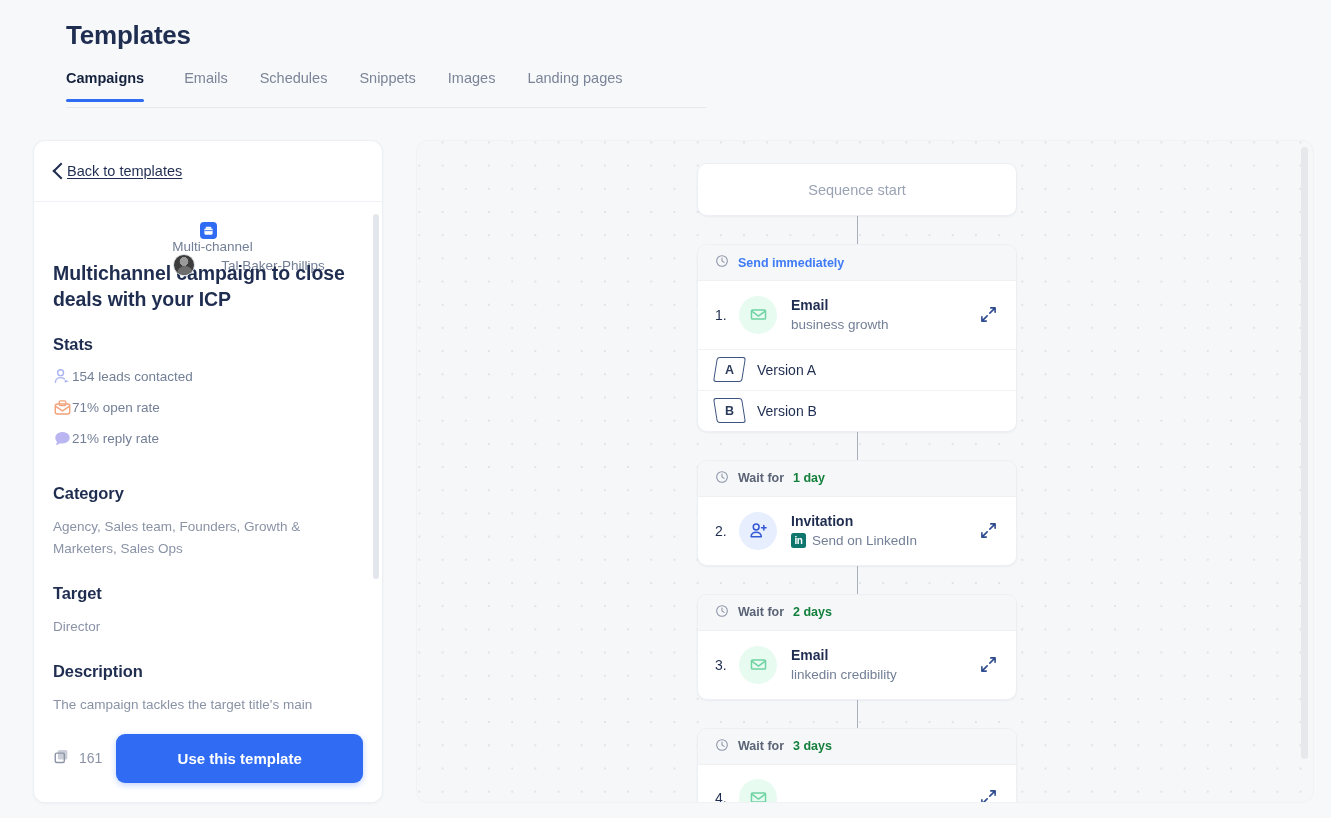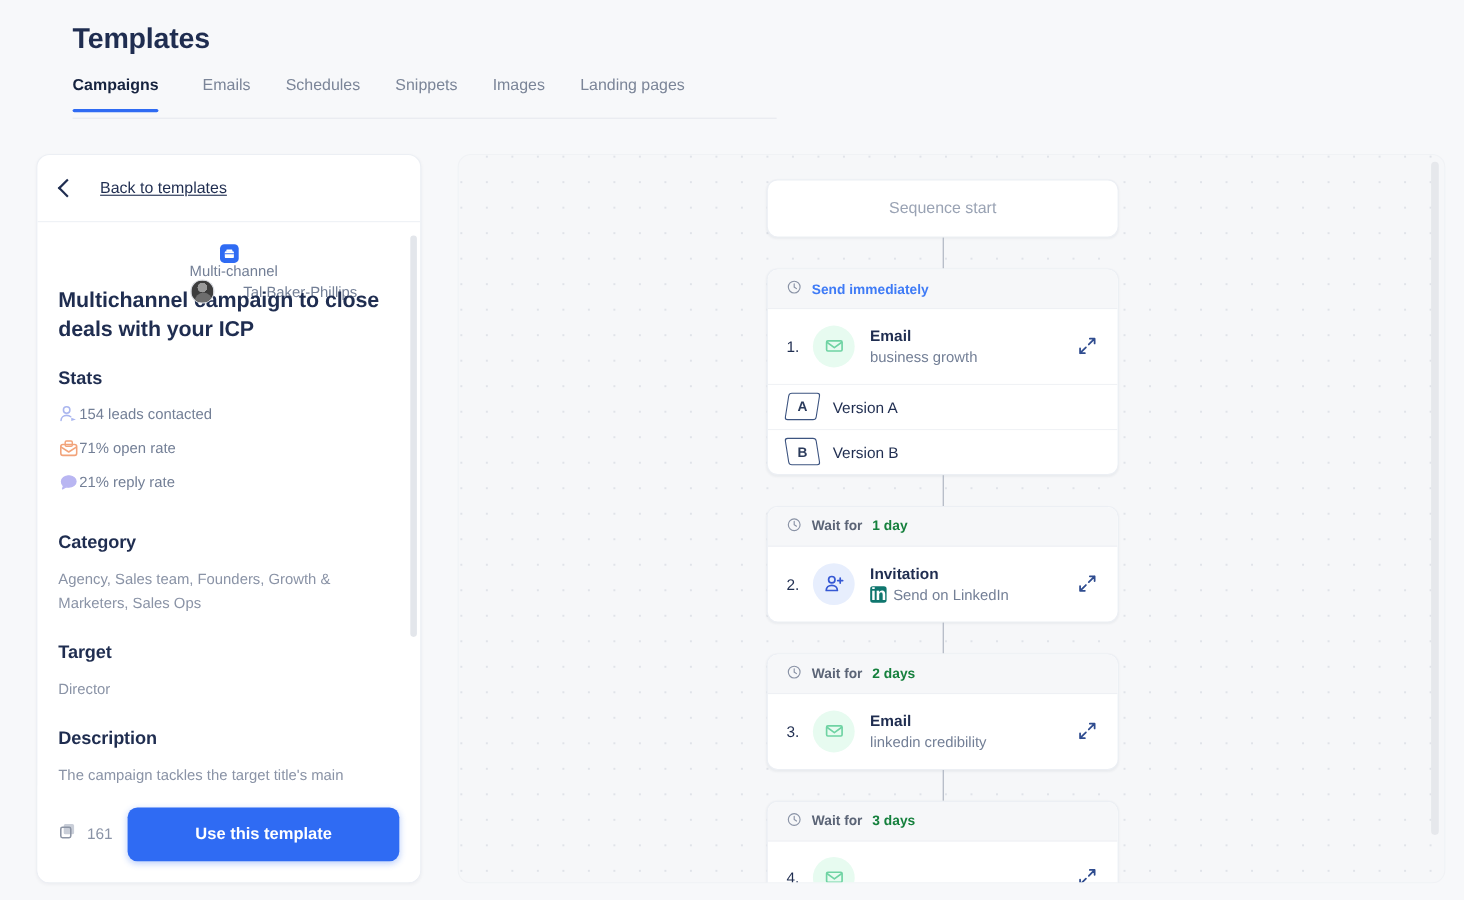--- a/index.html
+++ b/index.html
@@ -46,21 +46,21 @@
     width: 350px; height: 663px;
     background: #fff;
     border: 1px solid #eceff4;
     border-radius: 12px;
     box-shadow: 0 1px 3px rgba(20,30,60,0.04);
     display: flex; flex-direction: column;
     overflow: hidden;
   }
   .back-row {
     height: 61px; flex: 0 0 61px;
-    display: flex; align-items: center; gap: 24px;
+    display: flex; align-items: center; gap: 0;
     padding: 0 19px;
     border-bottom: 1px solid #eef1f5;
     cursor: pointer;
   }
   .chev {
     width: 12px; height: 12px;
     border-left: 2px solid #1f2d50;
     border-bottom: 2px solid #1f2d50;
     transform: rotate(45deg);
     margin-left: 2px;
@@ -211,21 +211,21 @@
   .step-texts { flex: 1 1 auto; min-width: 0; }
   .step-title { font-size: 14px; font-weight: 700; color: #1f2d50; line-height: 1.45; }
   .step-sub {
     font-size: 13.5px; color: #737f96; line-height: 1.45;
     display: flex; align-items: center; gap: 6px;
     white-space: nowrap; overflow: hidden; text-overflow: ellipsis;
   }
   .li-badge {
     width: 15px; height: 15px; border-radius: 2.5px; background: #0f766e;
     display: inline-flex; align-items: center; justify-content: center;
-    color: #fff; font-size: 16px; font-weight: 700; flex: 0 0 15px;
+    color: #fff; font-size: 10px; font-weight: 700; flex: 0 0 15px;
     line-height: 1; letter-spacing: -0.4px;
   }
   .expand-btn {
     width: 22px; height: 22px; flex: 0 0 22px; cursor: pointer;
     display: flex; align-items: center; justify-content: center;
   }
 
   .version-row {
     display: flex; align-items: center; gap: 13px;
     padding: 8px 17px; height: 41px;

